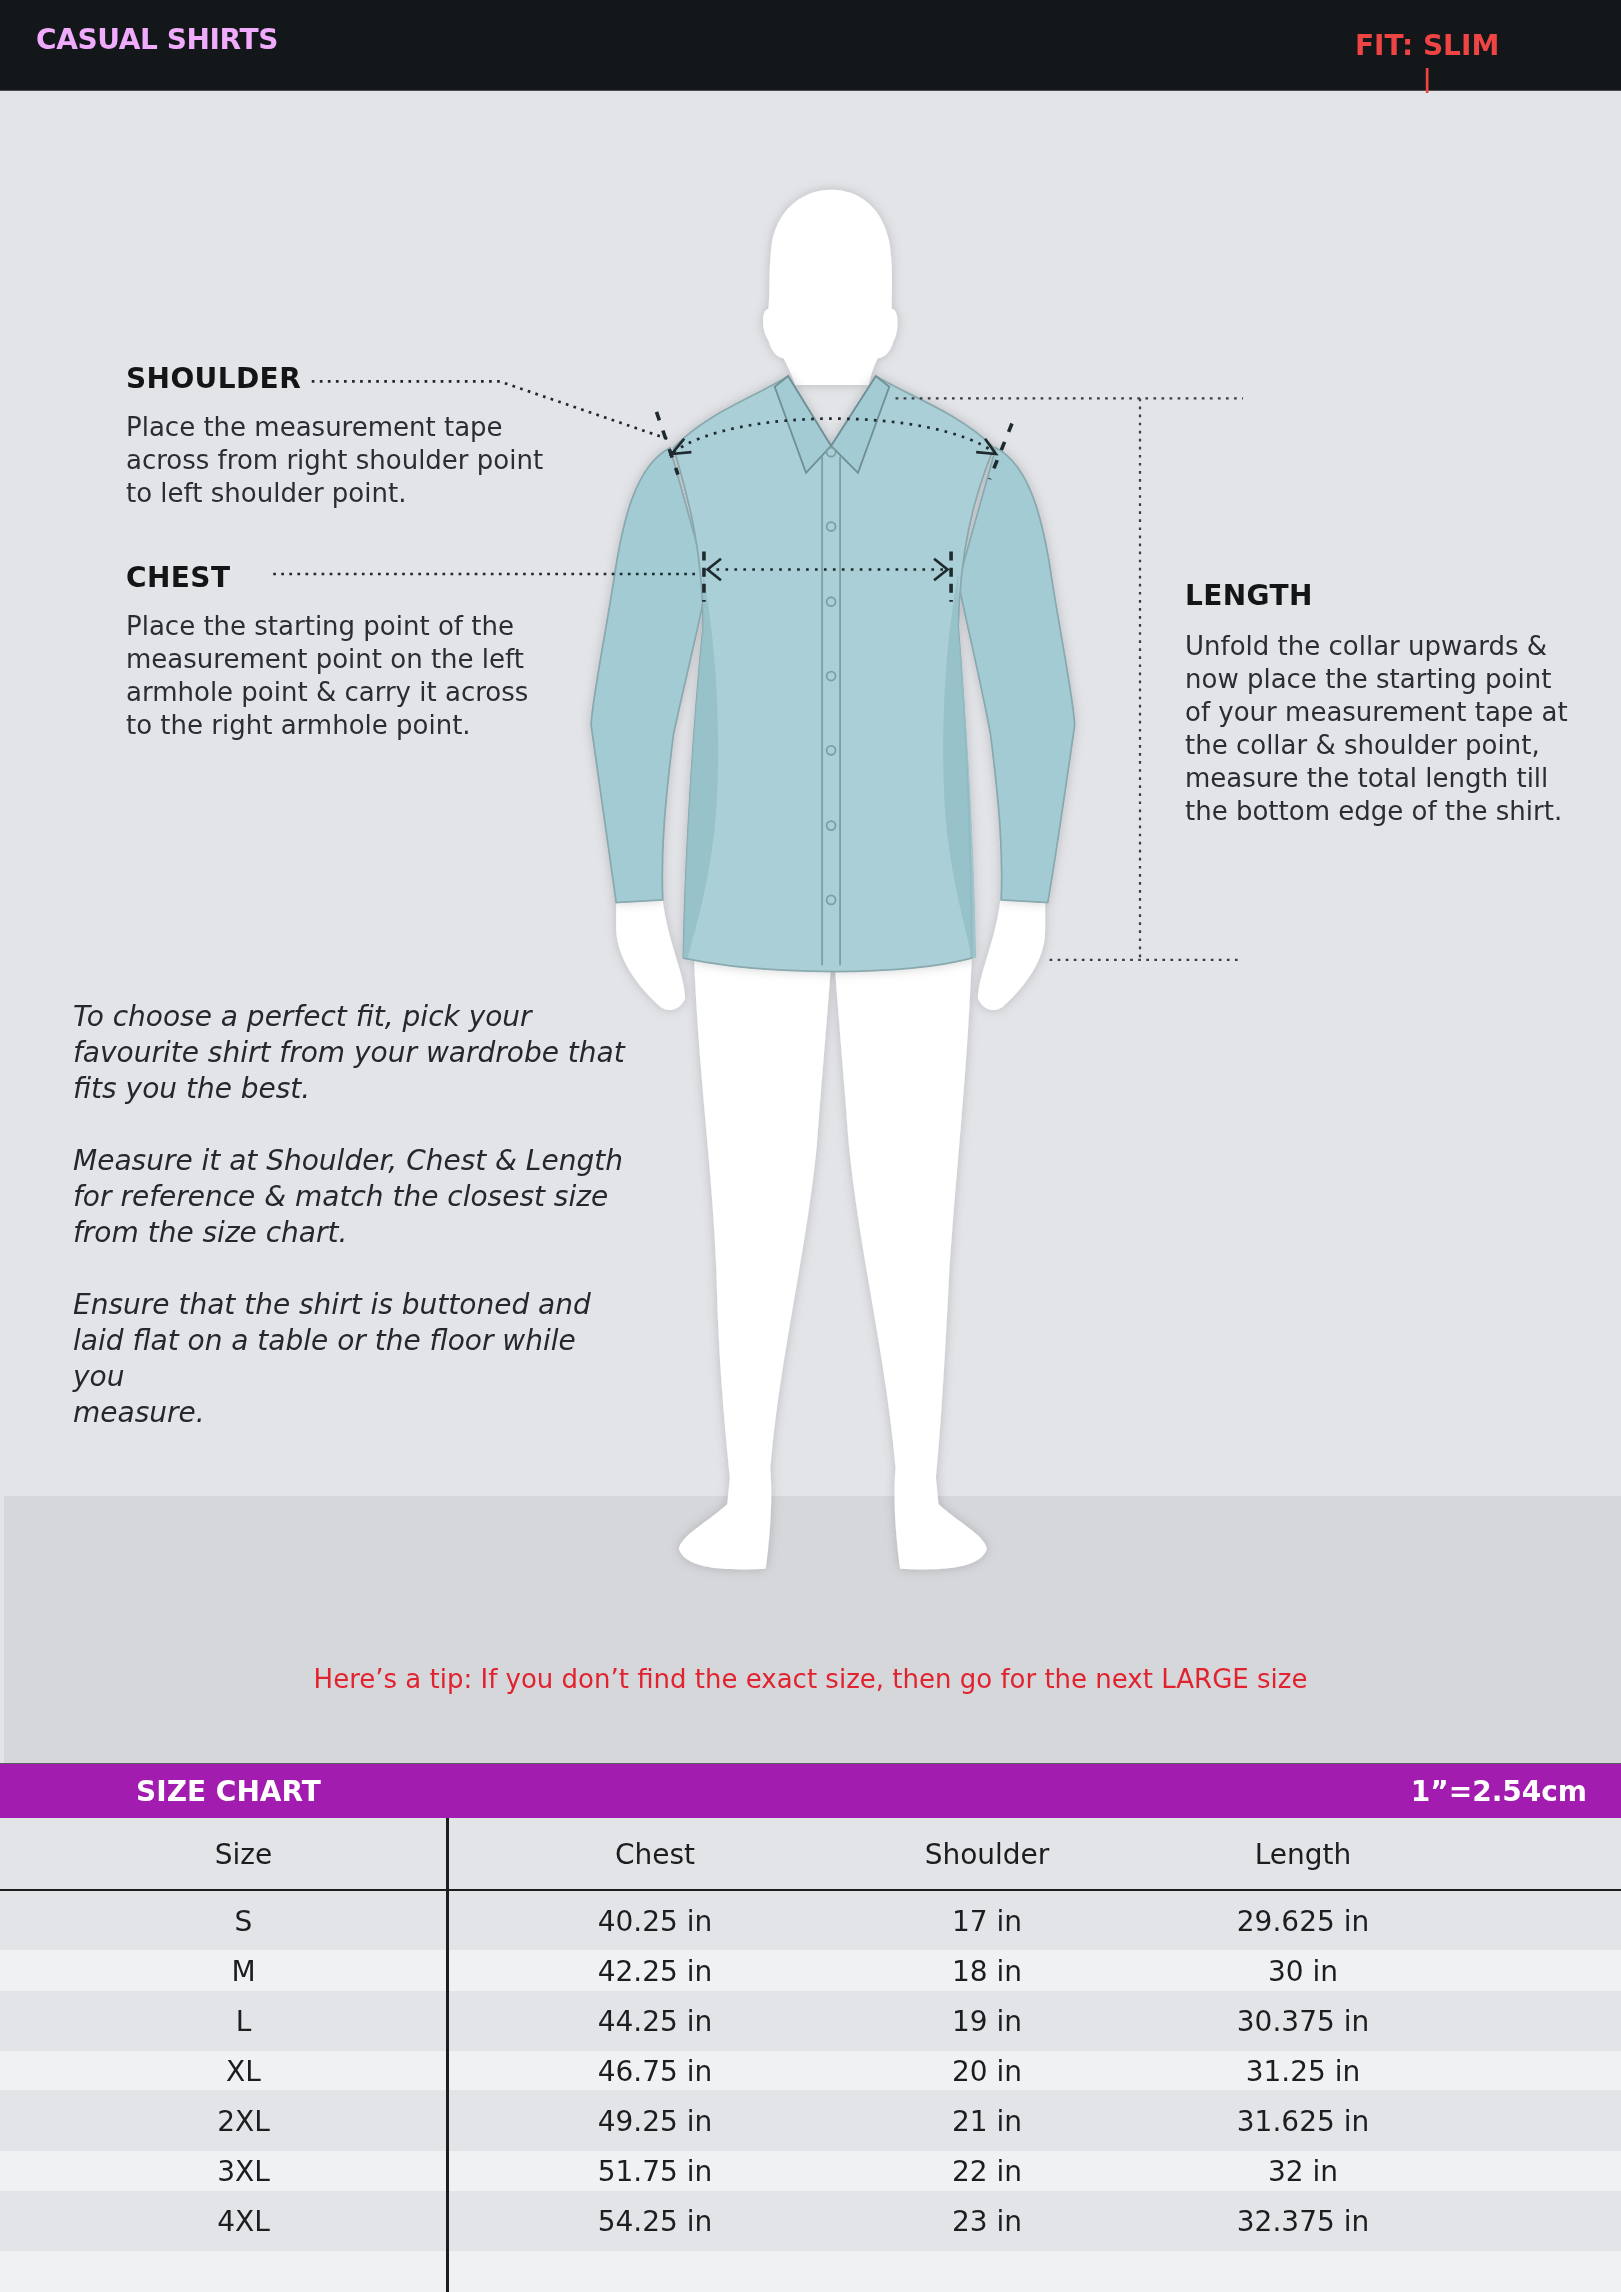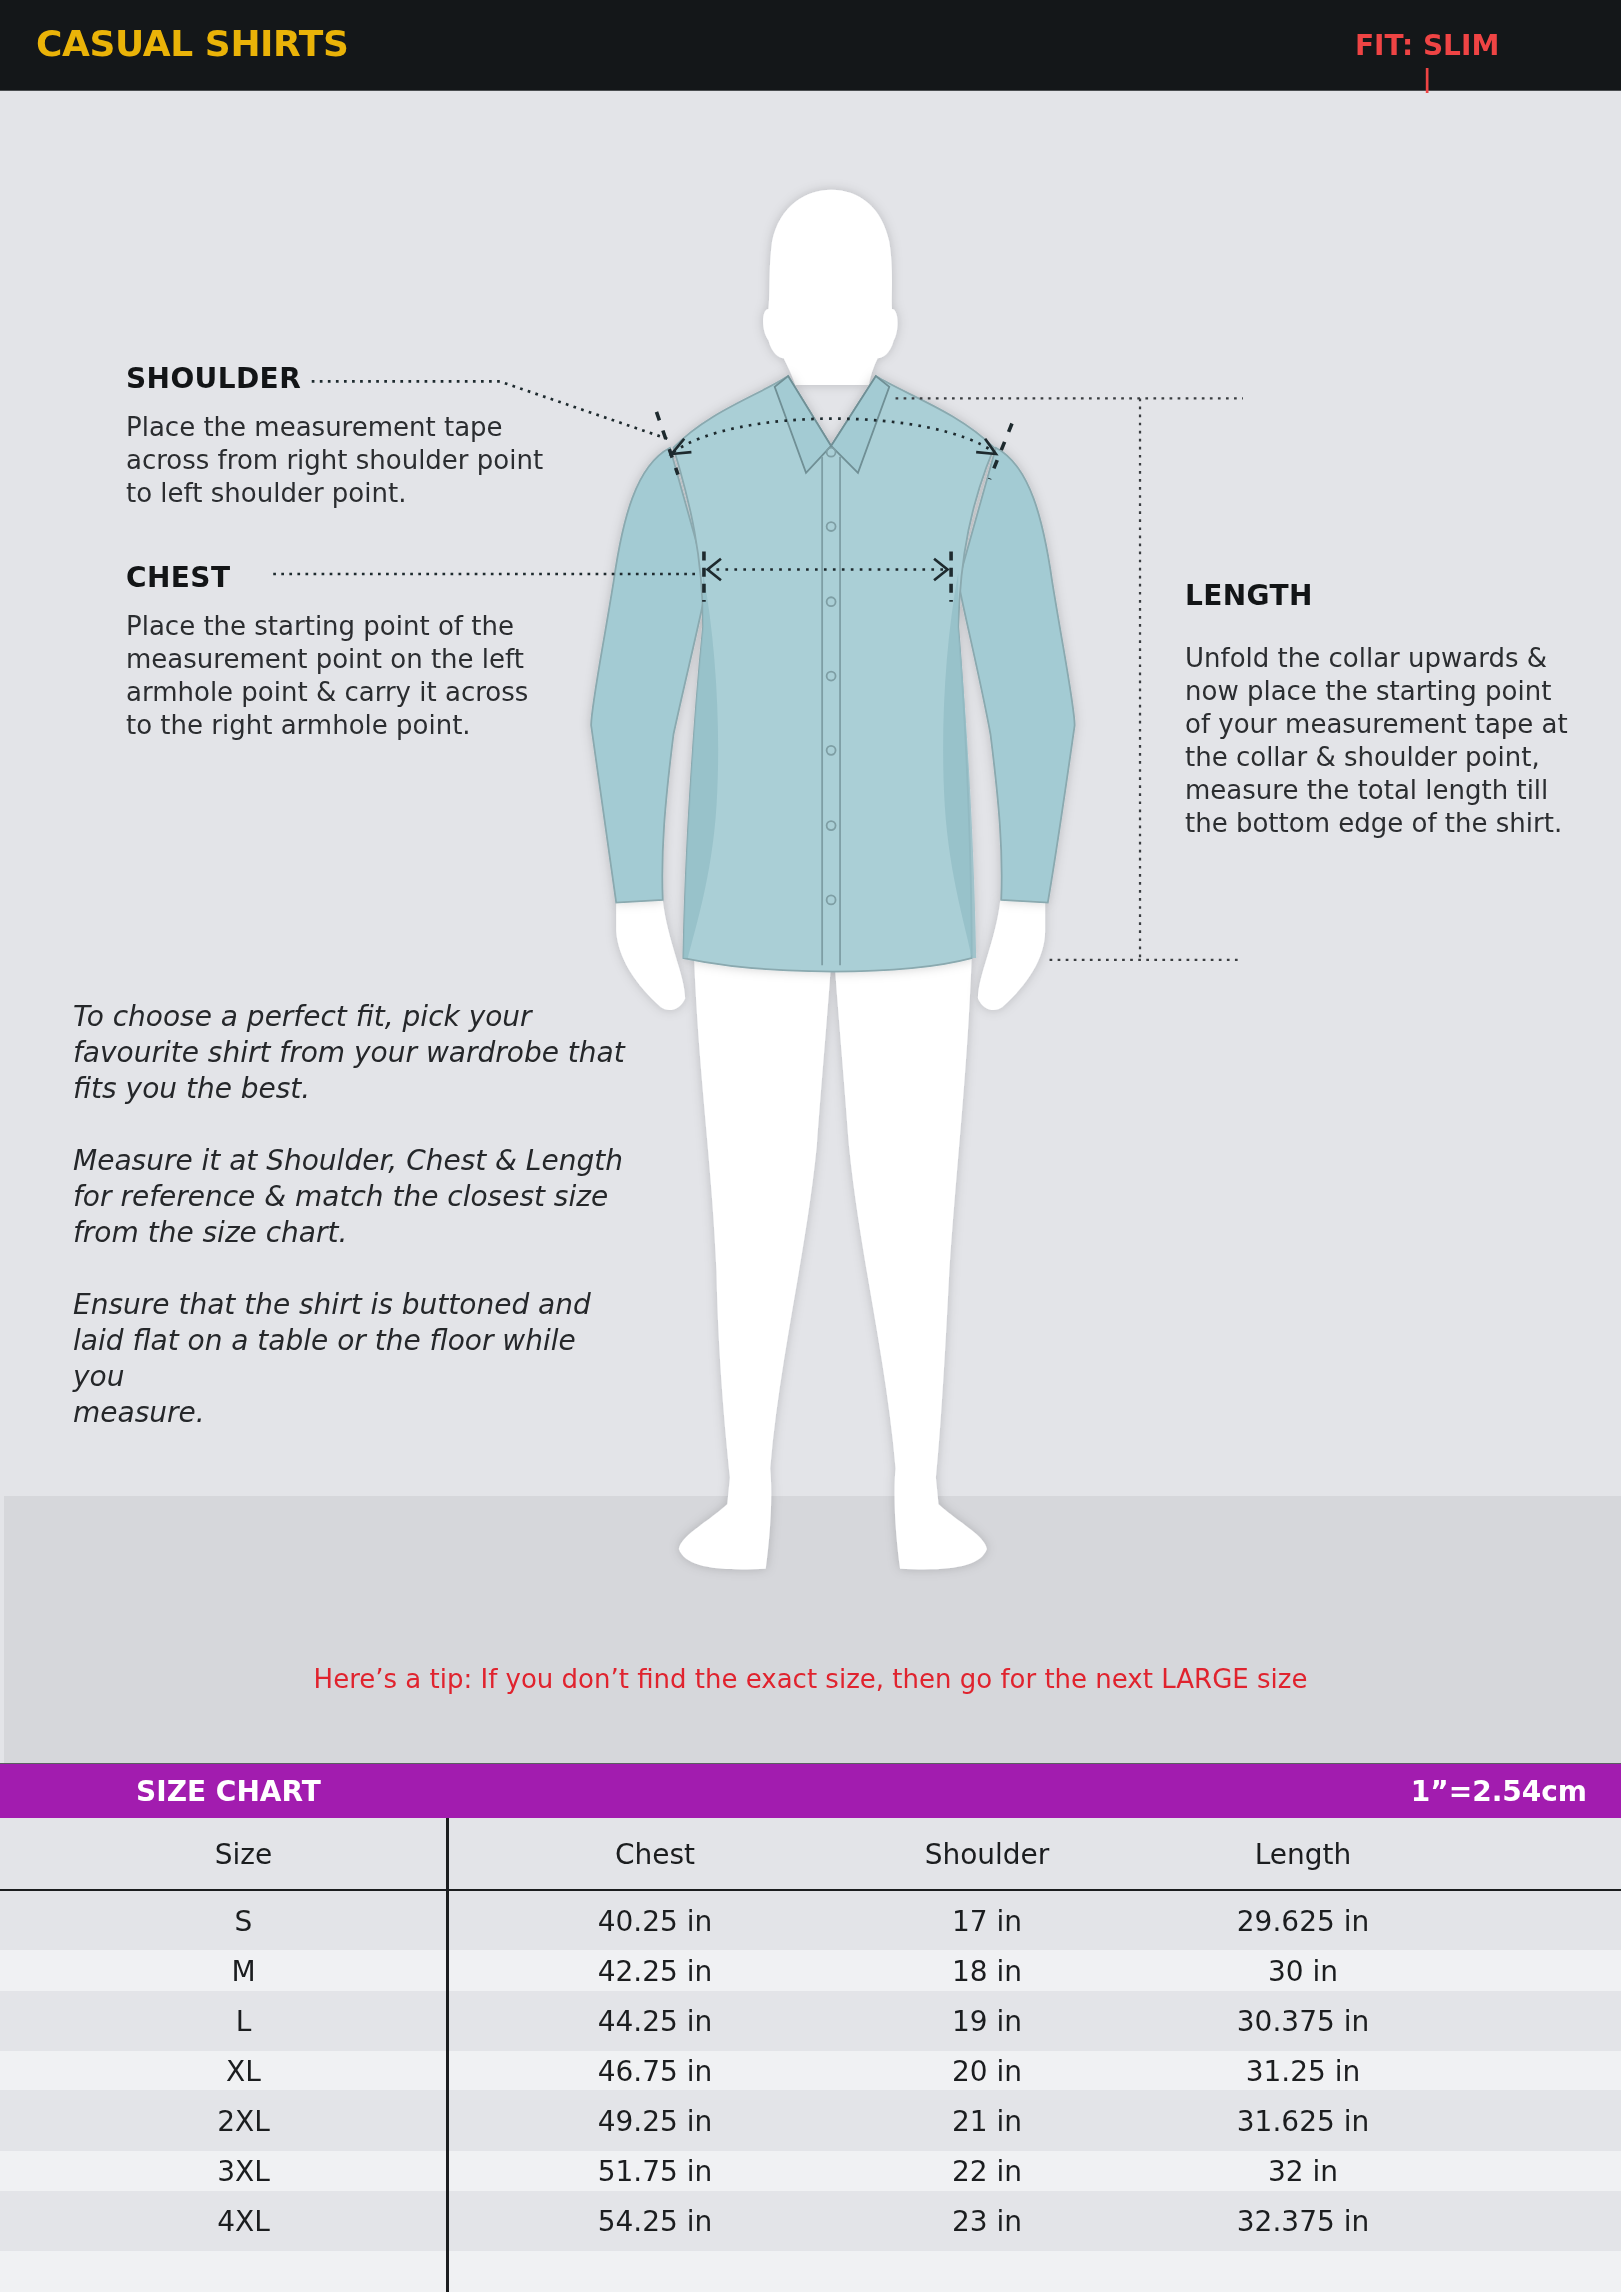--- a/index.html
+++ b/index.html
@@ -1,35 +1,35 @@
 <!DOCTYPE html>
 <html style="font-size:14.3px"><head>
 <meta charset="utf-8">
 <style>
   * { box-sizing: border-box; margin: 0; padding: 0; }
   html, body { width: 1621px; height: 2293px; background: #e3e4e8; overflow: hidden; }
   body { position: relative; font-family: "DejaVu Sans", "Liberation Sans", sans-serif; color: #1b1d1f; }
 
   .topbar { position: absolute; left: 0; top: 0; width: 1621px; height: 91px; background: #141719; border-bottom: 1.8px solid #4a4d50; }
-  .topbar .title { position: absolute; left: 36px; top: 23px; font-size: 36px; font-weight: bold; color: #eab308; letter-spacing: -0.4px; }
+  .topbar .title { position: absolute; left: 36px; top: 23px; font-size: 28px; font-weight: bold; color: #f0abfc; letter-spacing: -0.4px; }
   .topbar .meta { position: absolute; right: 47px; top: 29px; display: flex; align-items: center; font-size: 28px; font-weight: bold; color: #ef4444; flex-direction: column; }
   .topbar .sep { margin: 0 34px; font-weight: normal; font-size: 32px; }
 
   .stage { position: absolute; left: 0; top: 93px; width: 1621px; height: 1671px; background: #e3e4e8; }
   .floor { position: absolute; left: 3.6px; top: 1496px; width: 1617px; height: 269px; background: #d6d7db; }
 
   .figure { position: absolute; left: 0; top: 0; width: 1621px; height: 1764px; }
 
   .label-block { position: absolute; }
   .label-head { font-size: 28px; font-weight: bold; color: #131517; letter-spacing: 0.4px; }
   .label-text { font-size: 26px; line-height: 33px; color: #2b2d30; margin-top: 16px; }
   .shoulder-block { left: 126px; top: 362px; width: 430px; }
   .chest-block { left: 126px; top: 561px; width: 430px; }
   .length-block { left: 1185px; top: 579px; width: 412px; }
-  .length-block .label-text { margin-top: 30px; font-size: 26px; line-height: 33px; }
+  .length-block .label-text { margin-top: 18px; font-size: 26px; line-height: 33px; }
 
   .tips { position: absolute; left: 73px; top: 971px; width: 555px; font-style: italic; font-size: 28px; line-height: 36px; color: #25272a; }
   .tips p { margin-bottom: 36px; margin-top: 28px; }
 
   .tip-line { position: absolute; left: 0; top: 1664px; width: 1621px; text-align: center; font-size: 26px; color: #e0232e; }
 
   .table-band { position: absolute; left: 0; top: 1763px; width: 1621px; height: 56px; background: #a21caf; border-top: 1.8px solid #5a5d60; border-bottom: 1.8px solid #5a5d60; color: #fff; font-weight: bold; font-size: 28px; }
   .table-band span { position: absolute; top: 10.7px; }
   .band-left { left: 0; width: 457px; text-align: center; }
   .band-mid { left: 573px; width: 716px; text-align: center; }

